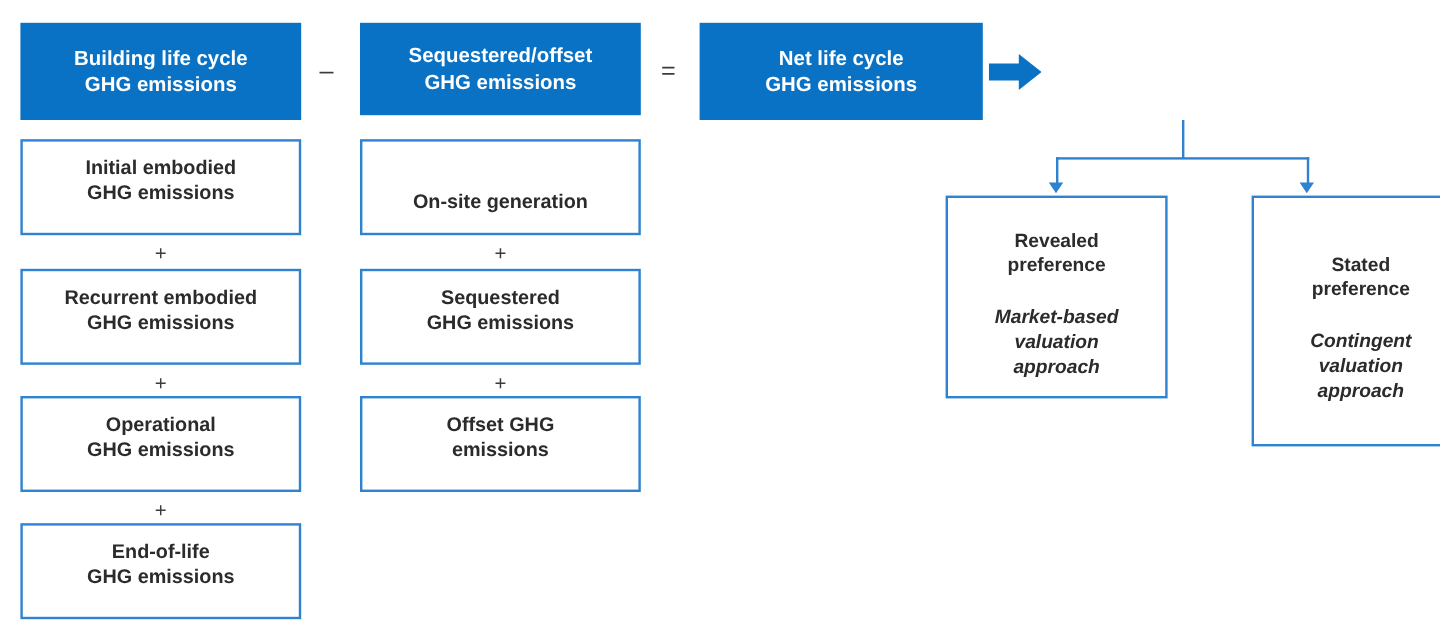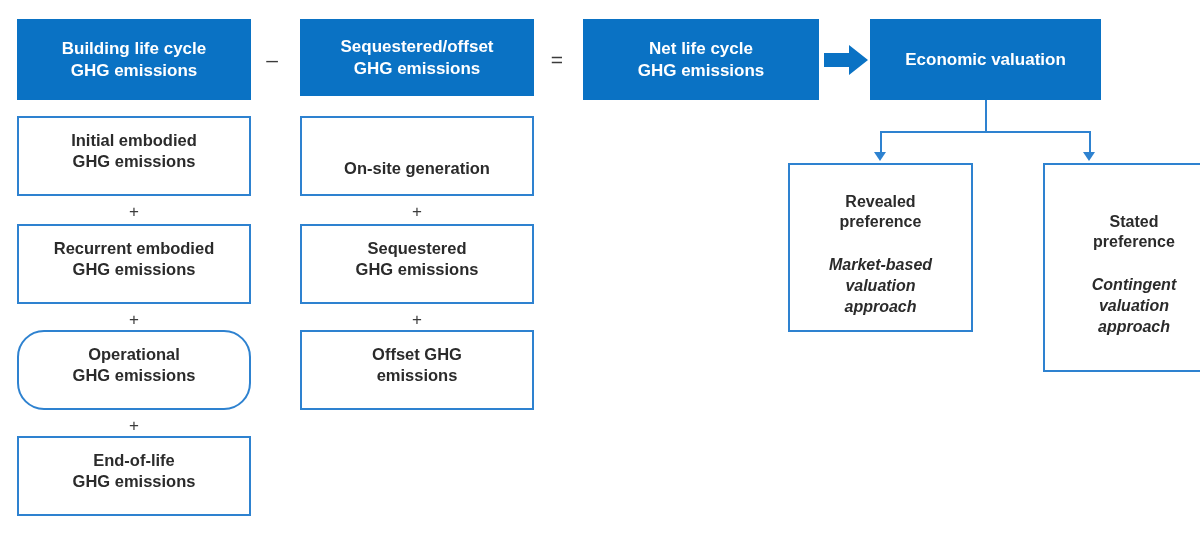--- a/index.html
+++ b/index.html
@@ -128,39 +128,36 @@
     <span style="white-space:pre-line">Net life cycle
 GHG emissions</span>
   </div>
 
   <div class="block-arrow" style="left:824px; top:44px; width:44px; height:32px;">
     <svg width="44" height="32" viewBox="0 0 44 32" xmlns="http://www.w3.org/2000/svg">
       <polygon points="0,9 25,9 25,1 44,16 25,31 25,23 0,23" fill="#0A72C4"></polygon>
     </svg>
   </div>
 
-  <div class="box box-filled" style="left:870px; top:19px; width:231px; height:81px;">
-    <span style="white-space:pre-line">Economic valuation</span>
-  </div>
 
   <div class="box box-outlined" style="left:17px; top:116px; width:234px; height:80px;">
     <span style="white-space:pre-line">Initial embodied
 GHG emissions</span>
   </div>
 
   <div class="plus" style="left:17px; top:203px;">+</div>
 
   <div class="box box-outlined" style="left:17px; top:224px; width:234px; height:80px;">
     <span style="white-space:pre-line">Recurrent embodied
 GHG emissions</span>
   </div>
 
   <div class="plus" style="left:17px; top:311px;">+</div>
 
-  <div class="box box-outlined" style="left:17px; top:330px; width:234px; height:80px;border-radius:27px;">
+  <div class="box box-outlined" style="left:17px; top:330px; width:234px; height:80px;">
     <span style="white-space:pre-line">Operational
 GHG emissions</span>
   </div>
 
   <div class="plus" style="left:17px; top:417px;">+</div>
 
   <div class="box box-outlined" style="left:17px; top:436px; width:234px; height:80px;">
     <span style="white-space:pre-line">End-of-life
 GHG emissions</span>
   </div>

